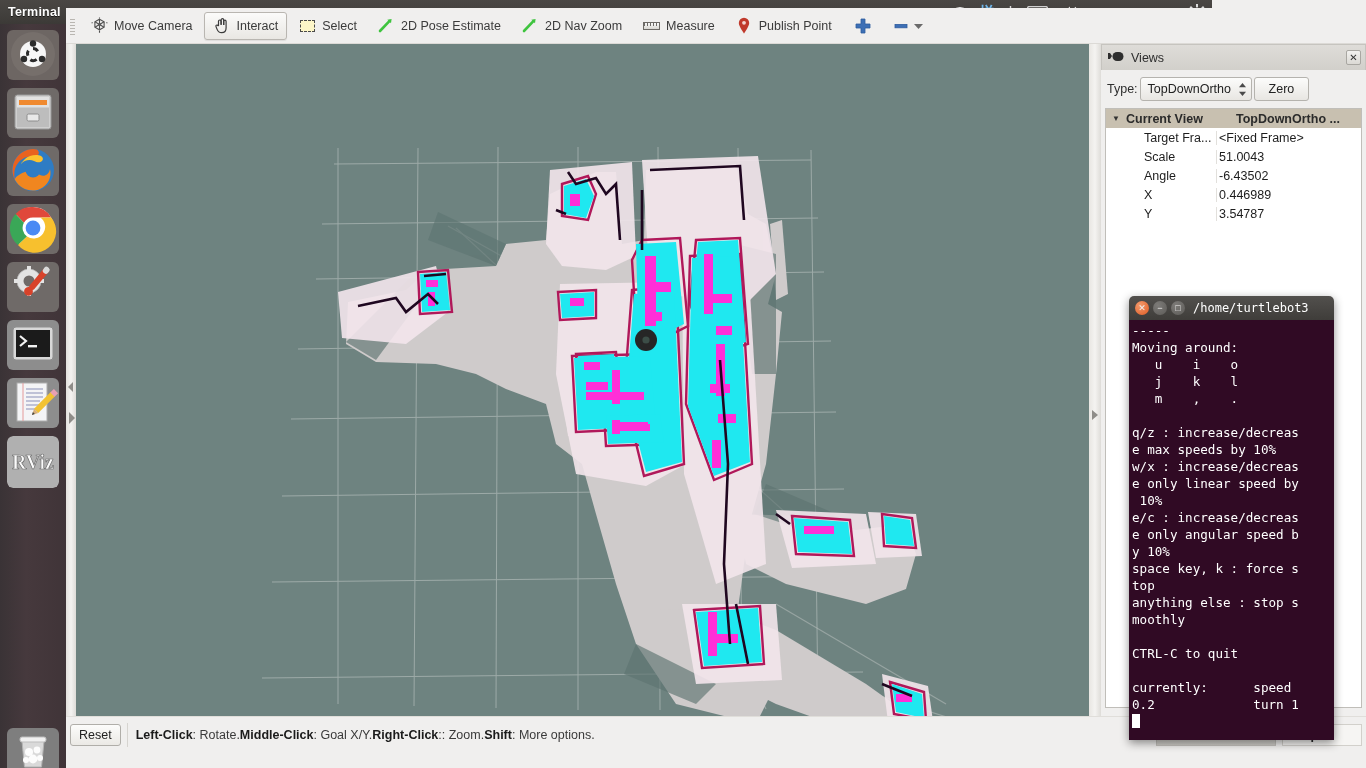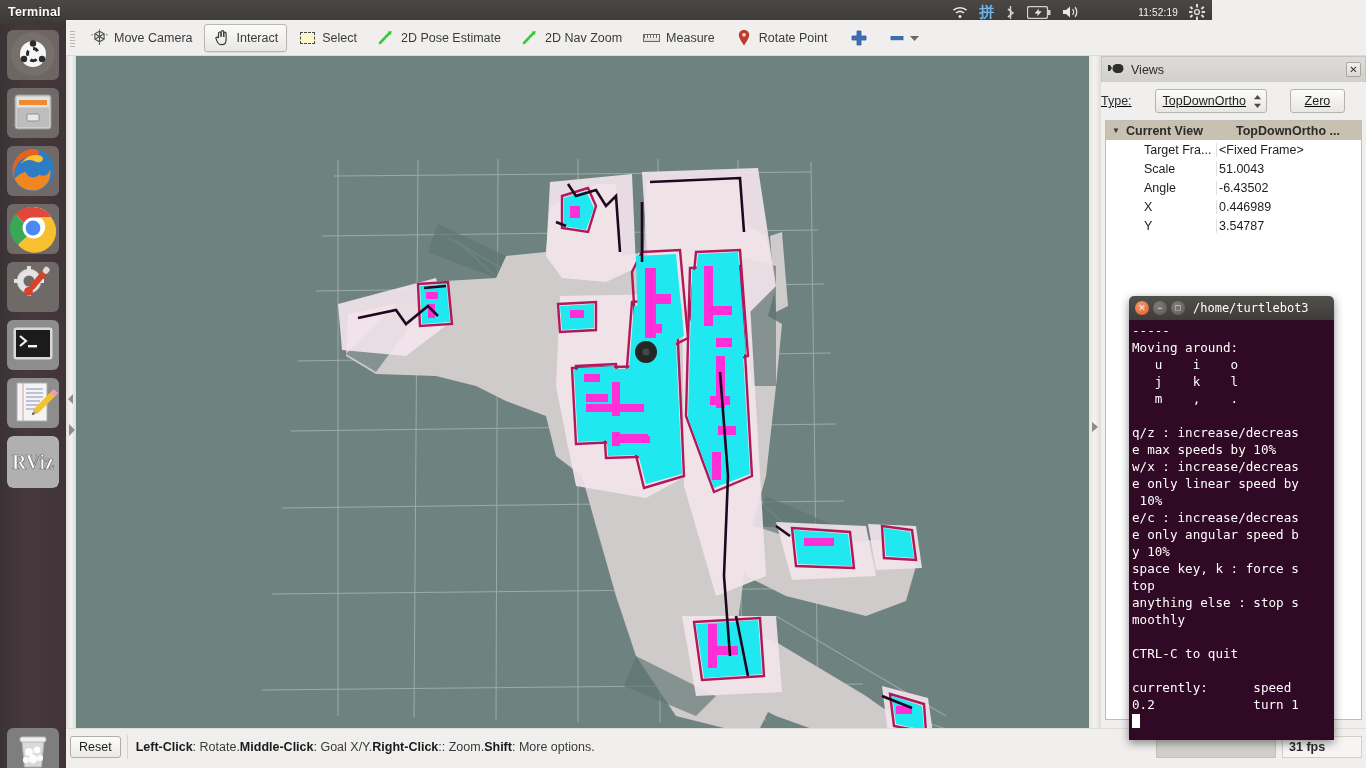--- a/index.html
+++ b/index.html
@@ -35,21 +35,21 @@
   }
   .launcher-icon {
     position: absolute; left: 7px; width: 52px; height: 52px;
     border-radius: 6px;
     display: flex; align-items: center; justify-content: center;
     overflow: hidden;
   }
 
   
   #rviz {
-    position: absolute; left: 66px; top: 20px; width: 1300px; height: 744px;
+    position: absolute; left: 66px; top: 8px; width: 1300px; height: 744px;
     background: #f97316;
   }
   #toolbar {
     position: absolute; left: 0; top: 0; width: 1300px; height: 36px;
     background: #f0efee;
     border-bottom: 1px solid #dcdad6;
     display: flex; align-items: center;
   }
   .tb-grip { width: 9px; height: 22px; margin: 0 3px 0 2px;
     background-image: repeating-linear-gradient(to bottom, #b9b6b1 0 1px, transparent 1px 3px);
@@ -101,21 +101,21 @@
     height: 26px; display: flex; align-items: center; gap: 6px;
     background: linear-gradient(to bottom,#dedcd8,#d2d0cb);
     border: 1px solid #c6c4bf; border-bottom: none;
     padding: 0 4px 0 6px; font-size: 12.5px; color: #2e2e2e;
   }
   #views-title .close-x { margin-left: auto; width: 15px; height: 15px;
     background: linear-gradient(to bottom,#f2f1ef,#dbd9d4);
     border: 1px solid #a9a7a2; border-radius: 2px;
     display:flex; align-items:center; justify-content:center;
     font-size: 10px; color: #333; line-height: 1; }
-  #views-typerow { display: flex; align-items: center; gap: 23px; padding: 7px 6px 7px 0; text-decoration: underline; }
+  #views-typerow { display: flex; align-items: center; gap: 2px; padding: 7px 6px 7px 6px; }
   #views-typerow .lbl { font-size: 12.5px; color: #2e2e2e; }
   .combo {
     display: flex; align-items: center; height: 24px; padding: 0 4px 0 7px;
     min-width: 112px;
     background: linear-gradient(to bottom,#fcfcfb,#e8e6e2);
     border: 1px solid #b5b3ae; border-radius: 3px;
     font-size: 12.5px; color: #222;
   }
   .combo .spin { margin-left: auto; display: flex; flex-direction: column; gap: 2px; padding-left: 6px; }
   .btn {
@@ -469,21 +469,21 @@
       <span>Measure</span>
     </div>
 
     <div class="tb-btn">
       <span class="tb-ico">
         <svg width="12" height="17" viewBox="0 0 12 17">
           <path d="M6 16.5C6 16.5 11.2 9.4 11.2 6A5.2 5.2 0 0 0 .8 6c0 3.4 5.2 10.5 5.2 10.5z" fill="#c0392b"></path>
           <circle cx="6" cy="5.8" r="1.9" fill="#f2d5d0"></circle>
           </svg>
       </span>
-      <span>Rotate Point</span>
+      <span>Publish Point</span>
     </div>
 
     <div class="tb-btn" style="padding:0 10px;">
       <span class="tb-ico">
         <svg width="16" height="16" viewBox="0 0 16 16">
           <path class="plus-blue" d="M6 1h4v5h5v4h-5v5H6v-5H1V6h5z" stroke="#2f5d9e" stroke-width=".8"></path>
           </svg>
       </span>
     </div>
 

